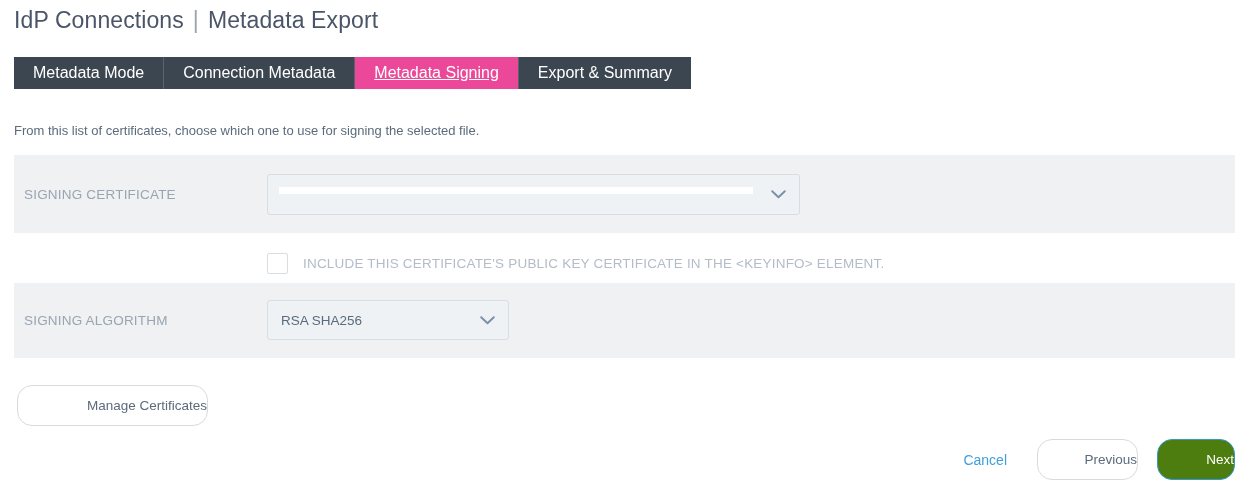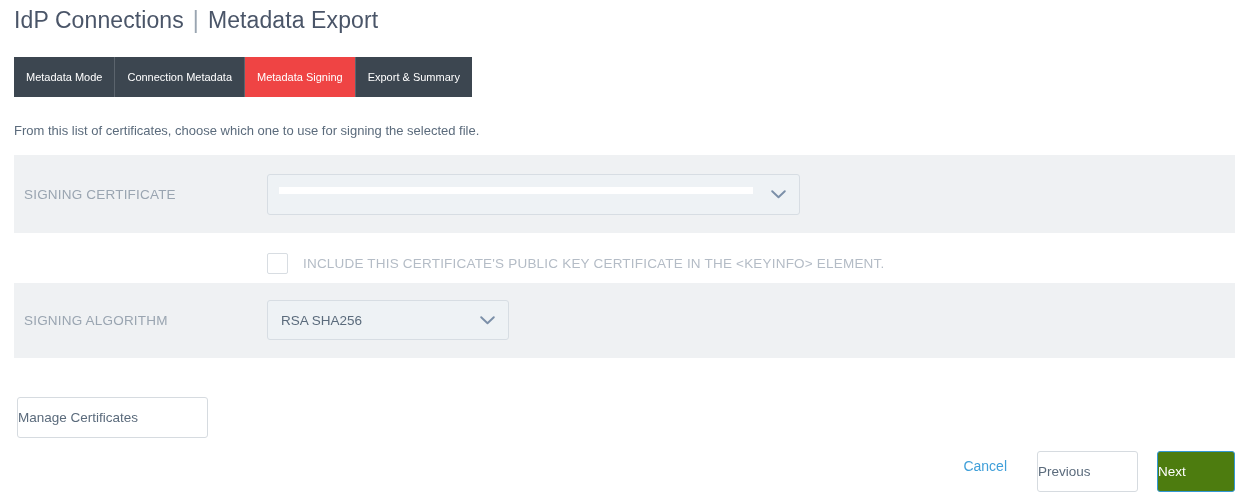--- a/index.html
+++ b/index.html
@@ -38,36 +38,37 @@
   .tabs {
     position: absolute;
     left: 14px;
     top: 57px;
     display: flex;
     height: 40px;
   }
   .tab {
     background: #3c4650;
     color: #ffffff;
-    font-size: 11px;
+    font-size: 16px;
     display: flex;
     align-items: center;
     justify-content: center;
-    padding: 0 12px;
+    padding: 0 19px;
     border-right: 1px solid #5b646d;
-    height: 40px;
+    height: 32px;
     box-sizing: border-box;
     white-space: nowrap;
     cursor: pointer;
     user-select: none;
   }
   .tab:last-child { border-right: none; }
   .tab.active {
-    background: #ef4444;
+    background: #ec4899;
     color: #ffffff;
+    text-decoration: underline;
   }
 
   
   .instruction {
     position: absolute;
     left: 14px;
     top: 123px;
     font-size: 13px;
     color: #5b6b7c;
     white-space: nowrap;
@@ -186,29 +187,28 @@
     font-size: 13.5px;
     color: #b4bcc6;
     letter-spacing: 0.2px;
     white-space: nowrap;
   }
 
   
   .btn {
     font-family: "Liberation Sans", sans-serif;
     font-size: 13.5px;
-    border-radius: 3px;
-    box-sizing: border-box;
-    display: flex;
-    align-items: center;
-    justify-content: flex-start;
+    border-radius: 15px;
+    box-sizing: border-box;
+    display: flex;
+    align-items: center;
+    justify-content: flex-end;
     cursor: pointer;
     user-select: none;
     white-space: nowrap;
-    margin-top: 12px;
   }
   .btn-outline {
     background: #ffffff;
     border: 1px solid #d6dbe0;
     color: #5b6b7c;
   }
   .btn-manage {
     position: absolute;
     left: 17px;
     top: 385px;

